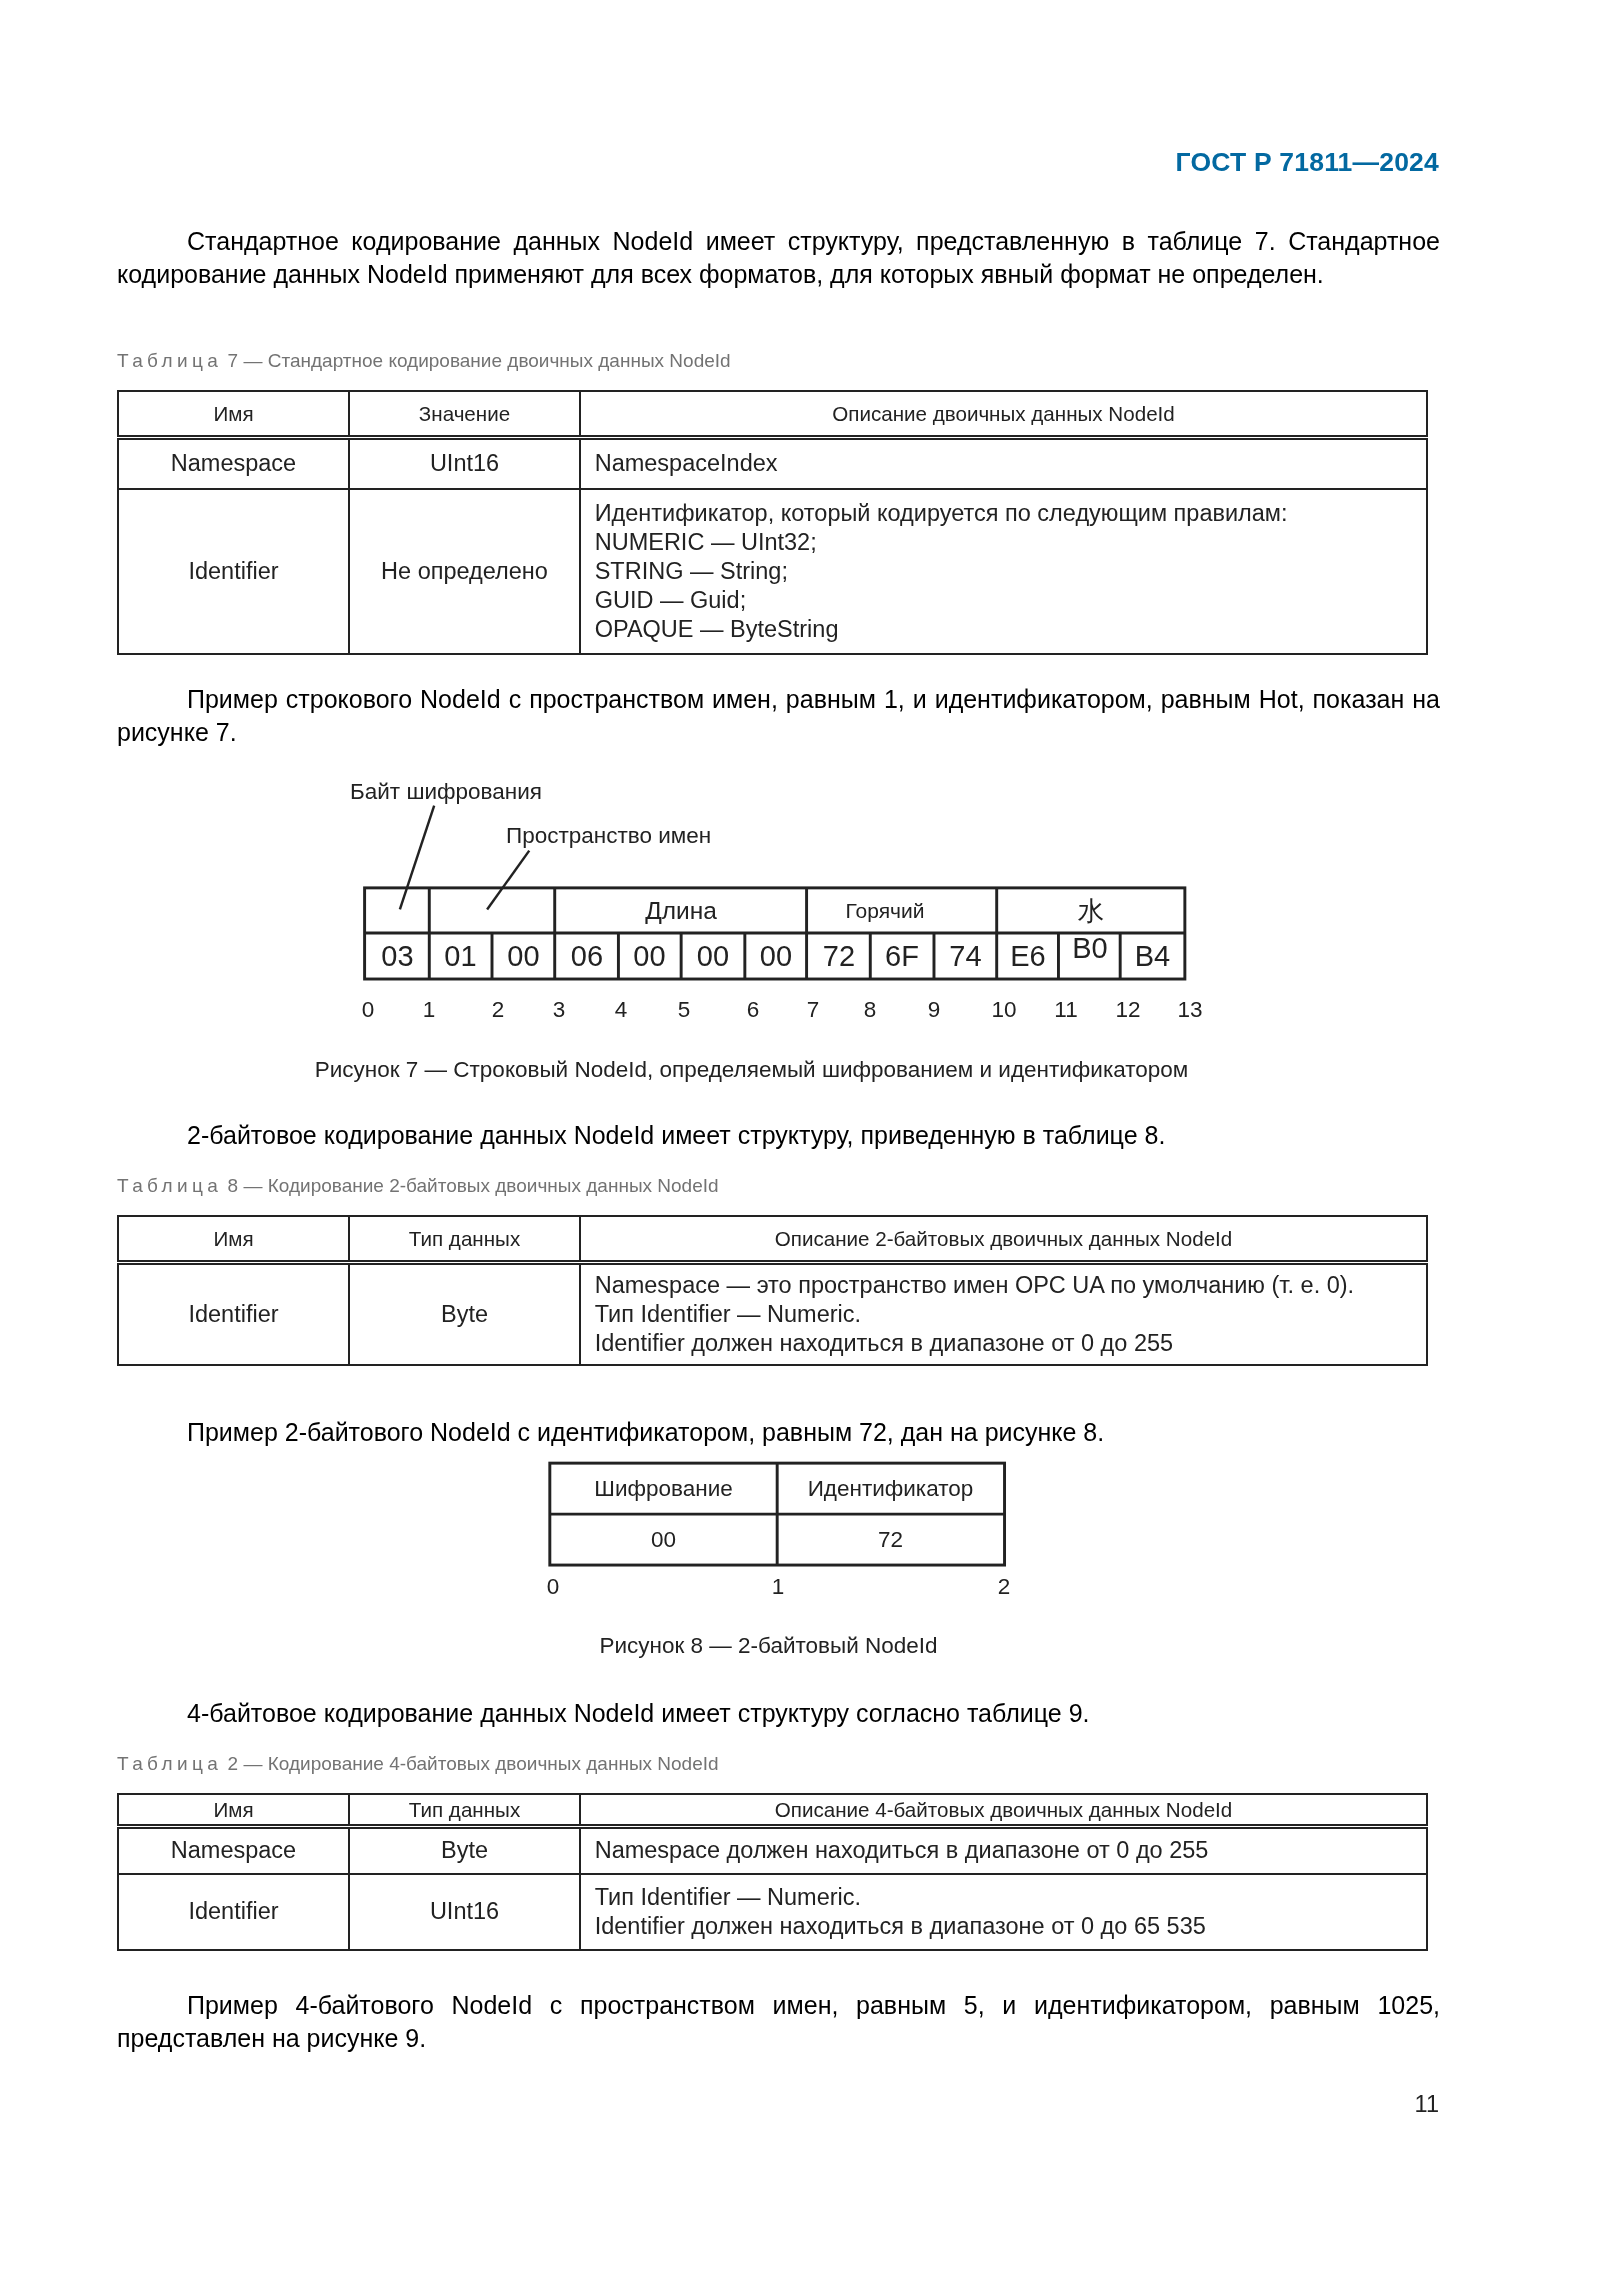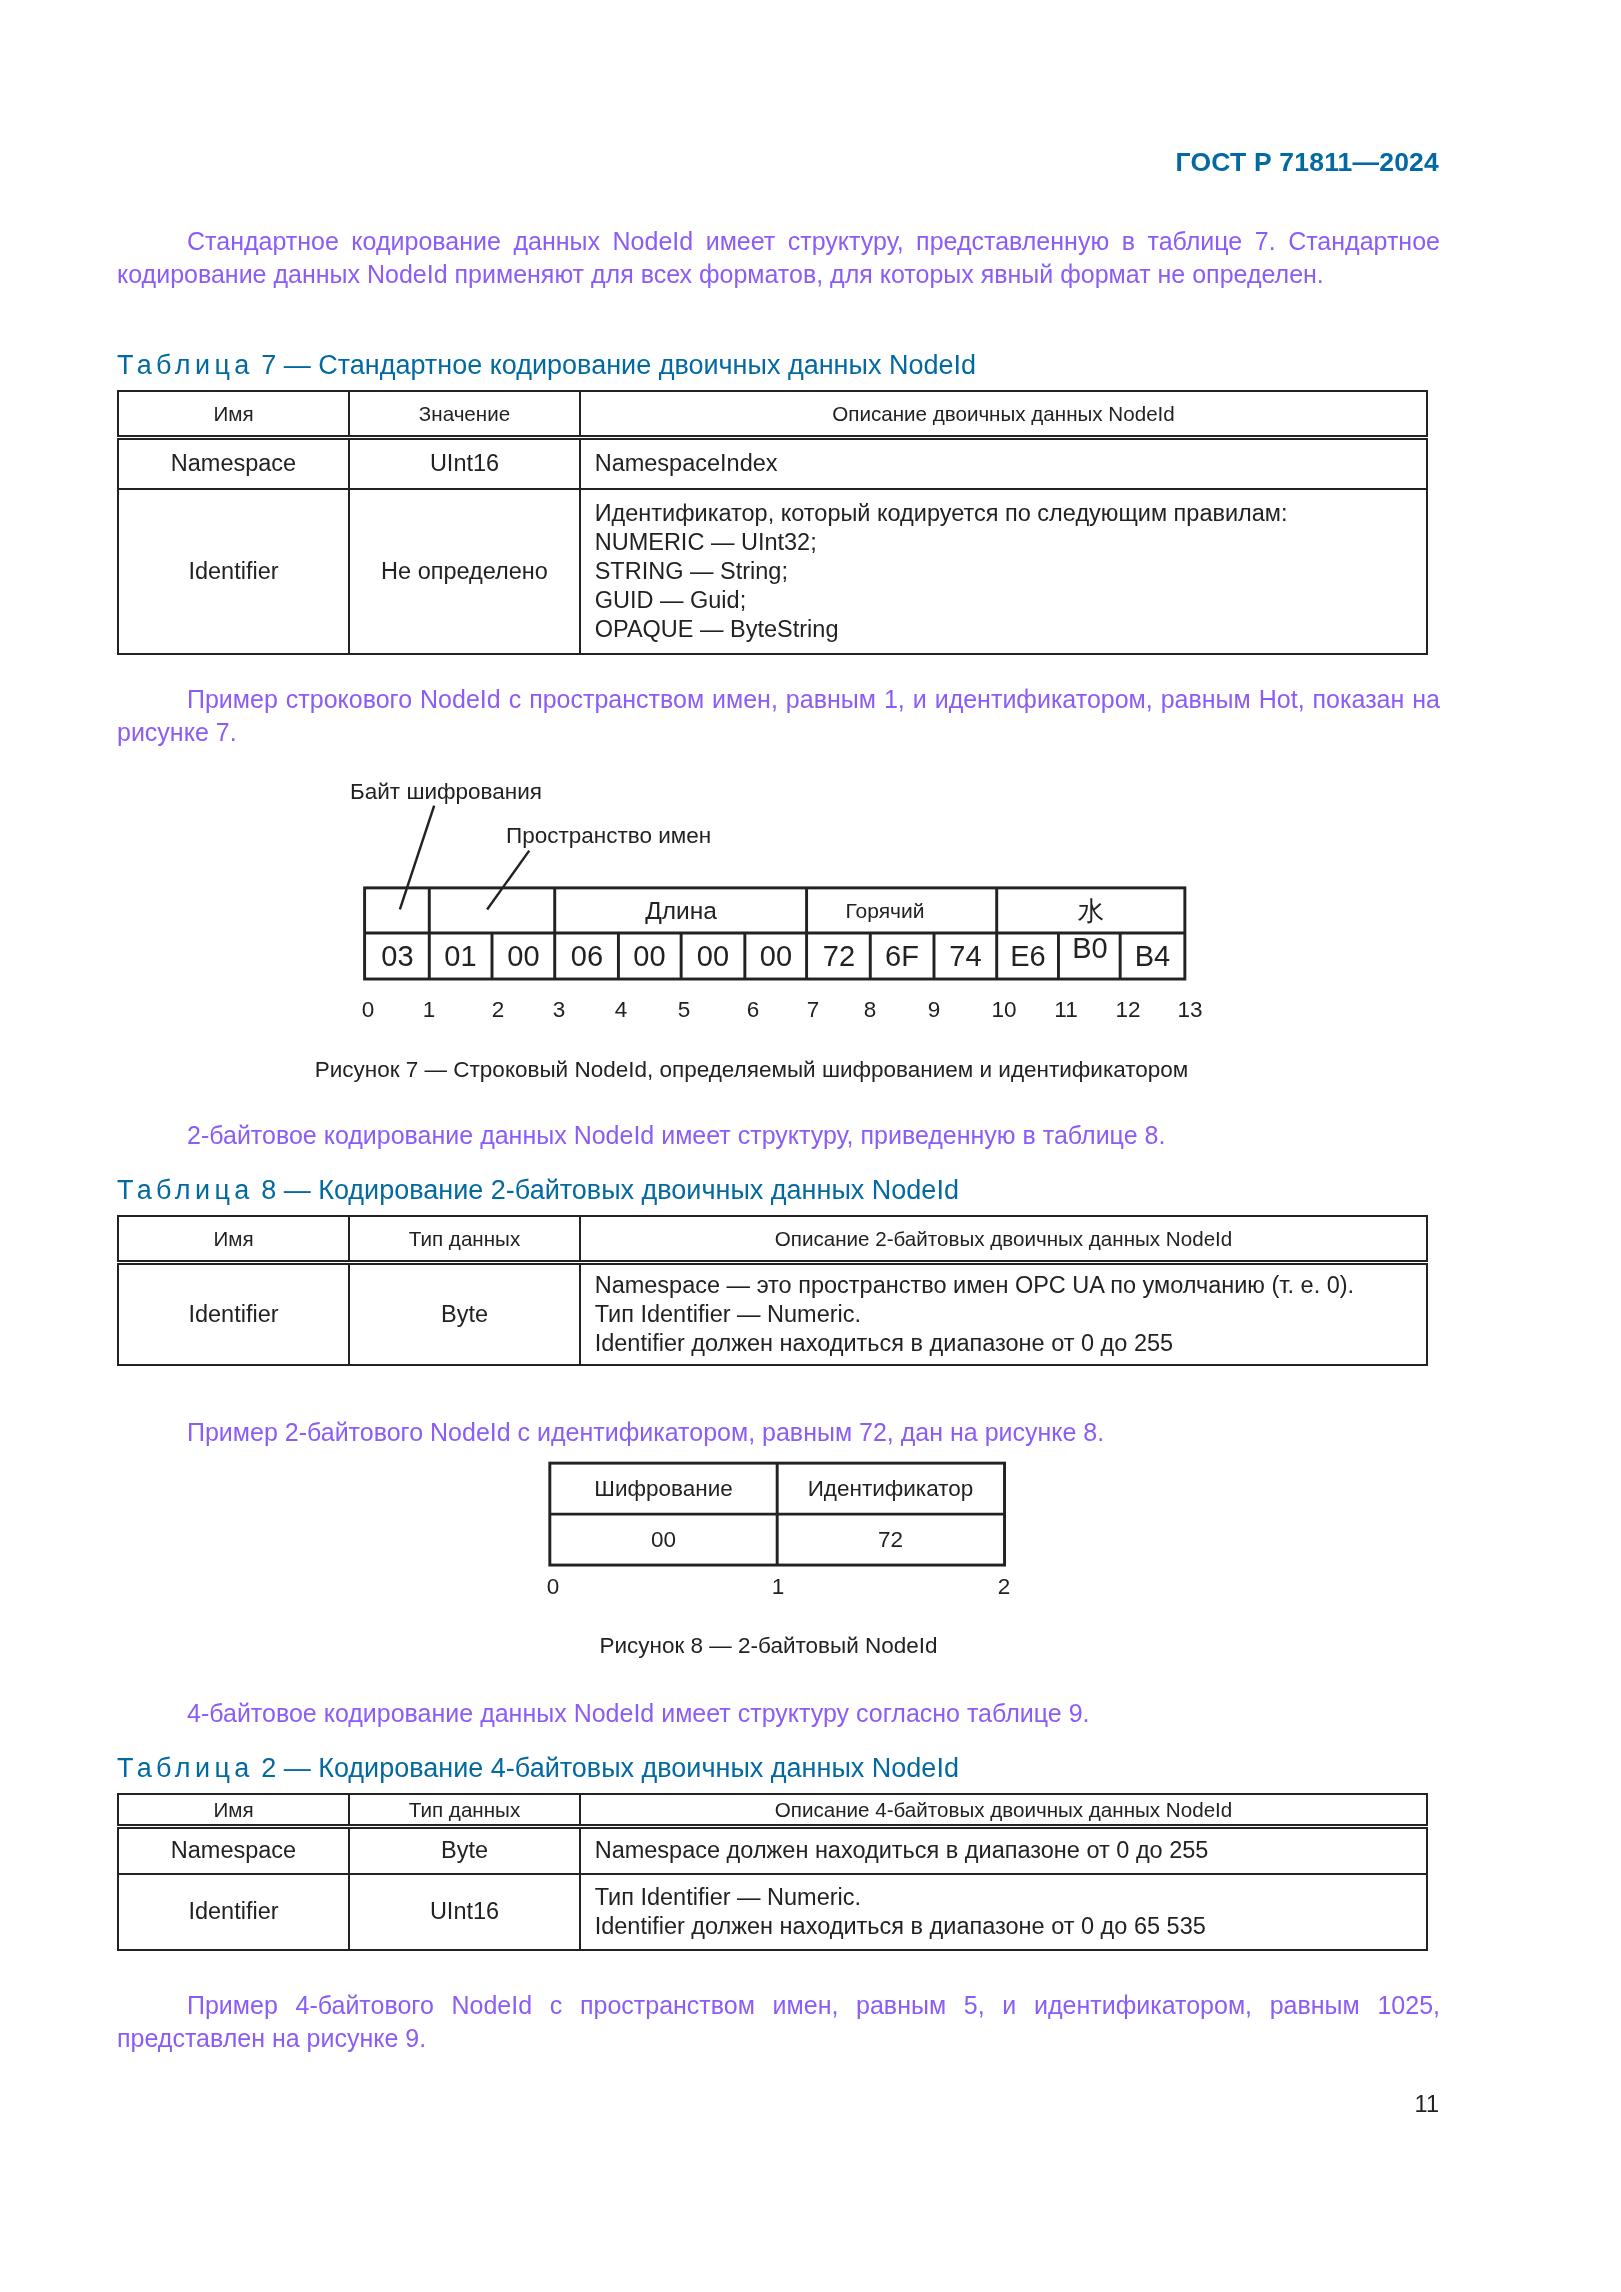--- a/index.html
+++ b/index.html
@@ -10,24 +10,24 @@
   }
   .abs { position: absolute; }
   .header-code {
     position: absolute; right: 182px; top: 147px;
     font-size: 26.5px; font-weight: bold; color: #0369a1;
     letter-spacing: 0.2px;
   }
   .para {
     position: absolute; left: 117px; width: 1323px;
     font-size: 25px; line-height: 33px; text-align: justify;
-    text-indent: 70px; color: #8b5cf6;
+    text-indent: 70px; color: #000000;
   }
   .tcaption {
-    position: absolute; left: 117px; font-size: 27px; color: #0369a1; text-align: center;
+    position: absolute; left: 117px; font-size: 19px; color: #737373; text-align: center;
   }
   .tcaption .spaced { letter-spacing: 4.4px; }
   .fcaption {
     position: absolute; left: 0; width: 1621px; text-align: center;
     font-size: 22.5px; color: #222;
   }
   table.gost {
     position: absolute; left: 117px; width: 1311px;
     border-collapse: collapse; border: 2.9px solid #222;
     font-size: 23.5px; color: #222;

